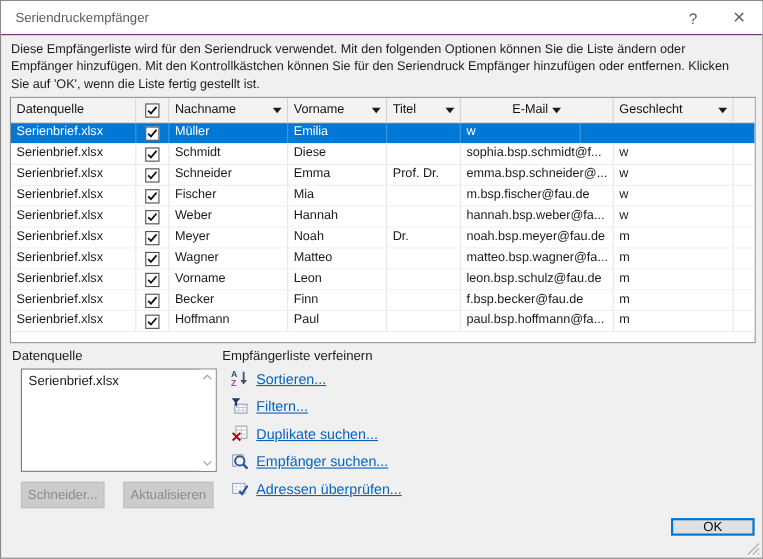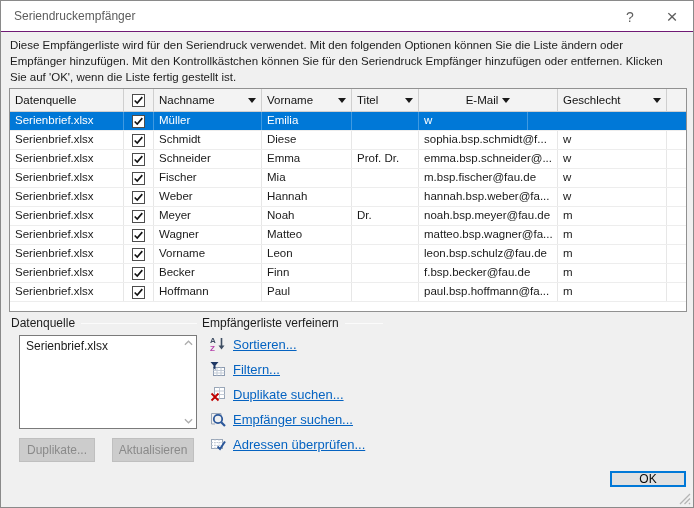--- a/index.html
+++ b/index.html
@@ -328,21 +328,21 @@
     <div class="listbox-item">Serienbrief.xlsx</div>
     <div class="lb-scroll">
       <svg width="9" height="6" viewBox="0 0 10 6">
           <path d="M1 5 L5 1 L9 5" stroke="#adadad" stroke-width="1.4" fill="none"></path>
         </svg>
       <svg width="9" height="6" viewBox="0 0 10 6">
           <path d="M1 1 L5 5 L9 1" stroke="#adadad" stroke-width="1.4" fill="none"></path>
         </svg>
     </div>
   </div>
-  <div class="btn" style="left:18px; top:437px; width:76px;">Duplikate...</div>
+  <div class="btn" style="left:18px; top:437px; width:76px;">Schneider...</div>
   <div class="btn" style="left:111px; top:437px; width:82px;">Aktualisieren</div>
 
   <div class="group-label" style="left:201px; top:315px; width:250px;">
     <span>Empfängerliste verfeinern</span>
     <span class="etched" style="width:38px;"></span>
   </div>
   <div class="refine-links">
     <div class="refine-link">
       <span class="icn">
         <svg width="16" height="16" viewBox="0 0 16 16">

